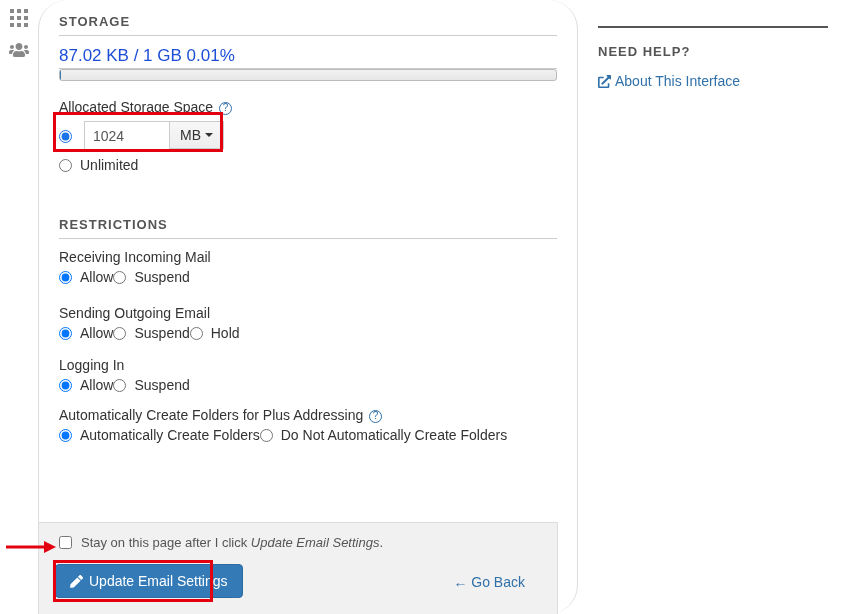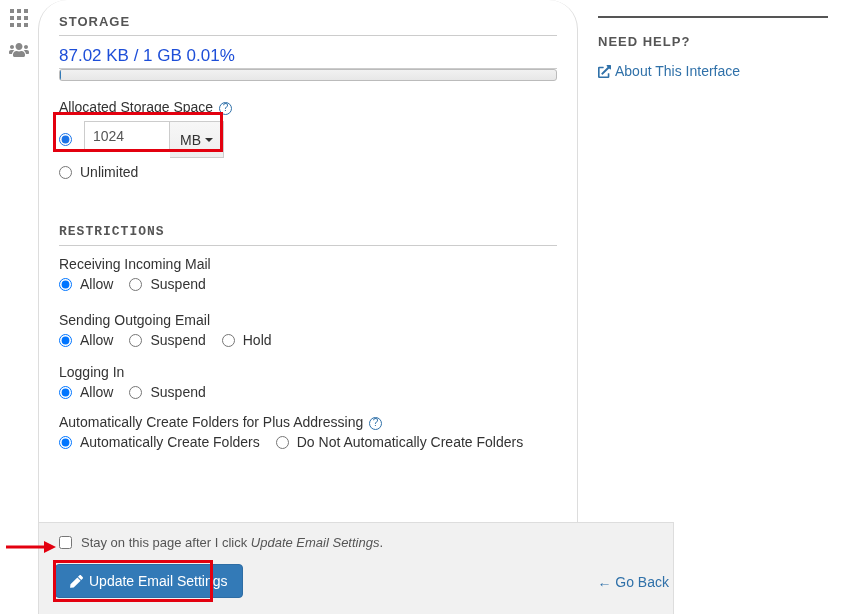--- a/index.html
+++ b/index.html
@@ -9,47 +9,47 @@
   
   .rail { position:absolute; left:0; top:0; width:38px; height:100%; background:#fff; padding-top:4px; text-align:center; color:#888; }
   .rail .ricon { width:38px; height:28px; display:flex; align-items:center; justify-content:center; margin-bottom:4px; cursor:pointer; }
   .rail svg { fill:#888; }
 
   
   .main { position:absolute; left:38px; top:0; width:540px; height:100%; border-left:1px solid #ddd; border-right:1px solid #ddd; background:#fff; padding:0 20px 20px 20px;border-radius:29px; }
 
   
   .side { position:absolute; left:598px; top:16px; width:230px; }
-  .side-hdr { border-top:2px solid #555; padding-top:16px; font-size:13px; letter-spacing:1px; color:#555; font-weight:600; margin-bottom:14px; }
+  .side-hdr { border-top:2px solid #555; padding-top:16px; font-size:13px; letter-spacing:1px; color:#555; font-weight:600; margin-bottom:14px;margin-top:10px; }
   .side a { color:#3071a9; text-decoration:none; font-size:14px; }
   .ext-icon { display:inline-block; vertical-align:-2px; margin-right:4px; }
   .ext-icon svg { width:13px; height:13px; fill:#3071a9; }
 
   
   .sect-head { font-size:13px; letter-spacing:1px; color:#555; font-weight:600; border-bottom:1px solid #ccc; padding:10px 0 6px 0; margin-top:4px; }
   .sect-body { padding-top:10px; }
   .lbl { font-size:14px; color:#333; margin-bottom:3px; }
   .sub { font-size:17px; color:#1d4ed8; }
 
   .progress { height:12px; border:1px solid #bbb; border-radius:3px; background:linear-gradient(#f1f1f1,#e7e7e7); position:relative; overflow:hidden; }
   .progress .bar { position:absolute; left:0; top:0; bottom:0; width:1px; background:#337ab7; }
 
   .alloc-row { display:flex; align-items:center; gap:8px; margin:6px 0; }
   .radio { accent-color:#1a73e8; margin:0; }
   input[type="radio"] { margin:0 4px 0 0; vertical-align:middle; }
   .num-input { width:86px; height:30px; border:1px solid #ccc; padding:4px 8px; font-size:14px; color:#555; border-radius:0; }
-  .unit-btn { height:37px; border:1px solid #ccc; background:linear-gradient(#f7f7f7,#eee); padding:4px 10px; font-size:14px; color:#333; display:inline-flex; align-items:center; gap:4px; border-left:none; cursor:pointer; }
+  .unit-btn { height:28px; border:1px solid #ccc; background:linear-gradient(#f7f7f7,#eee); padding:4px 10px; font-size:14px; color:#333; display:inline-flex; align-items:center; gap:4px; border-left:none; cursor:pointer; }
   .caret { width:0; height:0; border-left:4px solid transparent; border-right:4px solid transparent; border-top:4px solid #333; display:inline-block; }
 
-  .opt-line { margin:4px 0; display:flex; align-items:center; gap:16px; font-size:14px; color:#333; flex-wrap:wrap; }
+  .opt-line { margin:4px 0; display:flex; align-items:center; gap:0; font-size:14px; color:#333; flex-wrap:wrap; }
   .opt-line label { display:inline-flex; align-items:center; gap:4px; cursor:pointer; }
 
   .qmark { display:inline-flex; width:13px; height:13px; border:1px solid #3071a9; color:#3071a9; border-radius:50%; align-items:center; justify-content:center; font-size:10px; line-height:1; vertical-align:middle; margin-left:2px; cursor:help; }
 
-  .footer-area { position:absolute; left:38px; bottom:0; width:636px; border-left:1px solid #ddd; border-right:1px solid #ddd; background:#f1f1f1; padding:10px 4px 16px 16px; border-top:1px solid #ddd; }
+  .footer-area { position:absolute; left:38px; bottom:0; width:520px; border-left:1px solid #ddd; border-right:1px solid #ddd; background:#f1f1f1; padding:10px 32px 16px 16px; border-top:1px solid #ddd; }
   .stay-line { font-size:13px; color:#555; display:flex; align-items:center; gap:6px; margin-bottom:12px; }
   .stay-line em { font-style:italic; }
   .btn-primary { background:#337ab7; color:#fff; border:1px solid #2e6da4; padding:8px 14px; font-size:14px; border-radius:4px; display:inline-flex; align-items:center; gap:6px; cursor:pointer; }
   .pencil { width:13px; height:13px; }
   .goback { float:right; margin-top:10px; color:#3071a9; font-size:14px; text-decoration:none; cursor:pointer; }
 
   
   .annot { position:absolute; border:3px solid #e3000f; pointer-events:none; z-index:50; }
   .arrow { position:absolute; z-index:50; pointer-events:none; }
 </style>
@@ -103,21 +103,21 @@
         </div>
       </div>
       <div class="opt-line" style="gap:4px;">
         <label>
           <input type="radio" name="alloc" style="">
           <span>Unlimited</span>
         </label>
       </div>
     </div>
 
-    <div class="sect-head" style="margin-top:34px;font-family:Liberation Mono, monospace;">RESTRICTIONS</div>
+    <div class="sect-head" style="margin-top:34px;">RESTRICTIONS</div>
     <div class="sect-body">
       <div class="lbl">Receiving Incoming Mail</div>
       <div class="opt-line">
         <label>
             <input type="radio" name="in" checked="" style="">
             <span>Allow</span>
           </label>
         <label>
             <input type="radio" name="in" style="">
             <span>Suspend</span>

